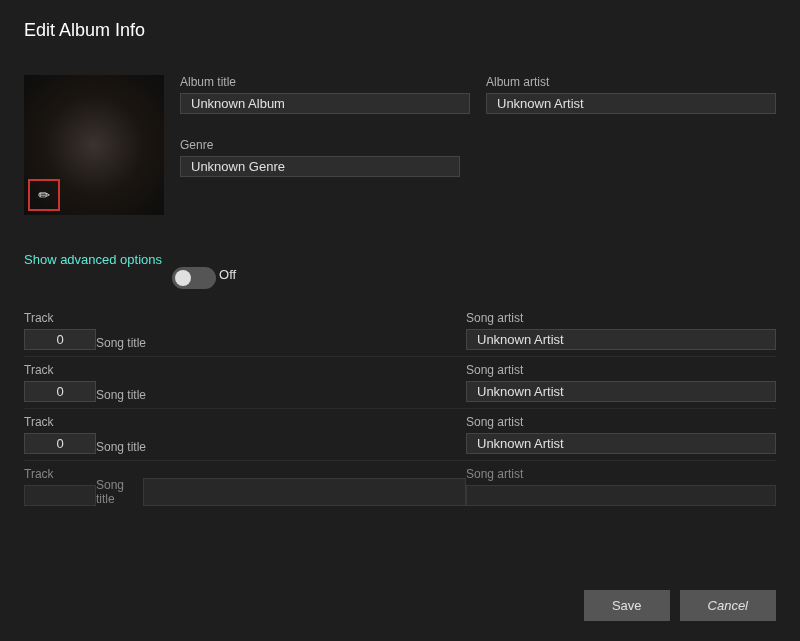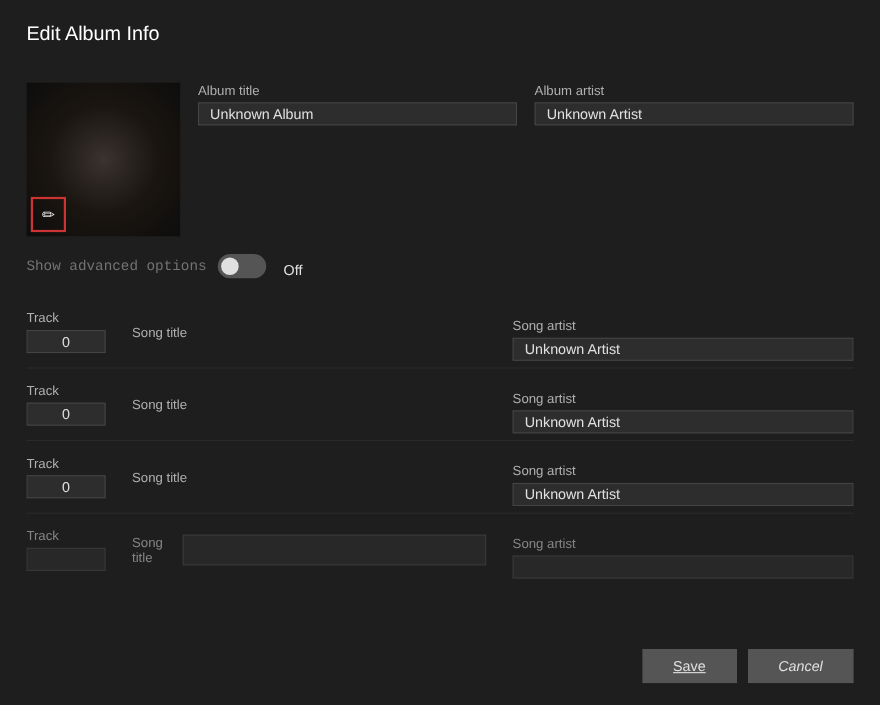--- a/index.html
+++ b/index.html
@@ -108,29 +108,29 @@
       flex-direction: column;
       gap: 4px;
     }
 
     .genre-input {
       width: 280px;
     }
 
     .advanced-label {
       font-size: 13px;
-      color: #737373;
+      color: #5eead4;
       line-height: 1.3;
-      font-family: Liberation Mono, monospace;
     }
 
     .toggle-container {
       display: flex;
-      align-items: flex-end;
-      gap: 16px;
+      align-items: flex-start;
+      gap: 3px;
+      margin-top: 36px;
     }
 
     .toggle {
       width: 44px;
       height: 22px;
       background-color: #555555;
       border-radius: 11px;
       position: relative;
       cursor: pointer;
       border: none;
@@ -168,22 +168,22 @@
       background: #2a2a2a;
     }
 
     .songs-section::-webkit-scrollbar-thumb {
       background: #555;
     }
 
     .song-row {
       display: flex;
       flex-direction: row;
-      align-items: center;
-      gap: 24px;
+      align-items: flex-end;
+      gap: 0;
       padding: 6px 0;
       border-bottom: 1px solid #2a2a2a;
     }
 
     .song-row:last-child {
       border-bottom: none;
     }
 
     .track-group {
       display: flex;
@@ -199,21 +199,20 @@
       gap: 4px;
       flex: 1;
     }
 
     .song-artist-group {
       display: flex;
       flex-direction: column;
       gap: 4px;
       width: 310px;
       flex-shrink: 0;
-      margin-top: 14px;
     }
 
     .track-input {
       width: 72px;
       text-align: center;
     }
 
     .dialog-footer {
       display: flex;
       justify-content: flex-end;
@@ -227,21 +226,20 @@
       font-size: 13px;
       font-family: 'Segoe UI', Arial, sans-serif;
       cursor: pointer;
       border: none;
       outline: none;
     }
 
     .btn-save {
       background-color: #555555;
       color: #e0e0e0;
-      text-decoration: underline;
     }
 
     .btn-cancel {
       background-color: #555555;
       color: #e0e0e0;
       font-style: italic;
     }
 
     .advanced-options-row {
       display: flex;
@@ -281,20 +279,24 @@
         <div class="field-group">
           <label class="field-label">Album title</label>
           <input class="field-input" type="text" value="Unknown Album" style="">
         </div>
         <div class="field-group">
           <label class="field-label">Album artist</label>
           <input class="field-input" type="text" value="Unknown Artist" style="">
         </div>
       </div>
 
+      <div class="genre-row">
+        <label class="field-label">Genre</label>
+        <input class="field-input genre-input" type="text" value="Unknown Genre" style="">
+      </div>
     </div>
   </div>
 
   <div class="advanced-options-row">
     <span class="advanced-label">Show advanced options</span>
     <div class="toggle-container">
       <button class="toggle">
         <div class="toggle-knob"></div>
       </button>
       <span class="toggle-off-label">Off</span>

